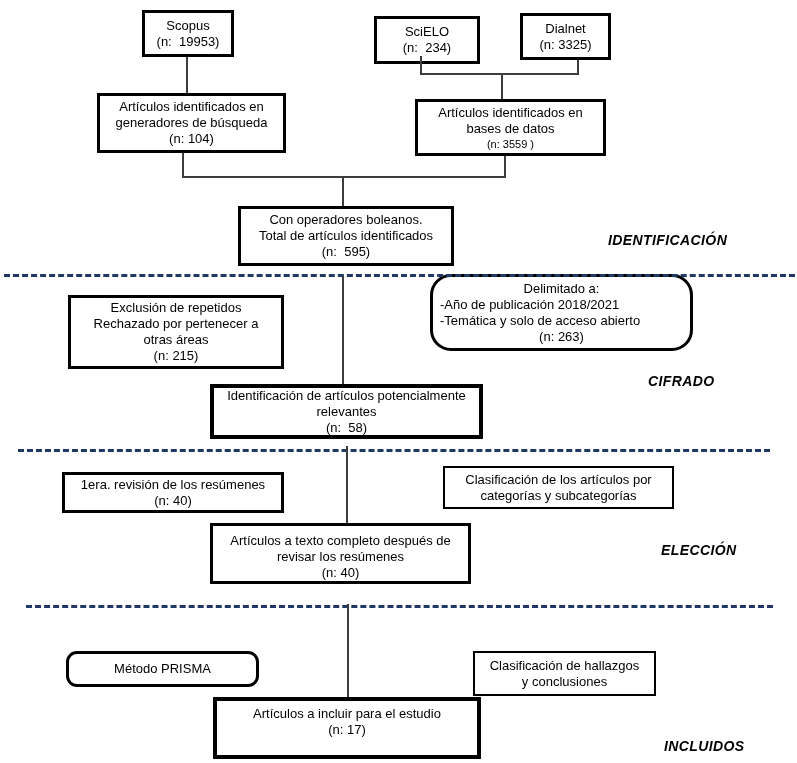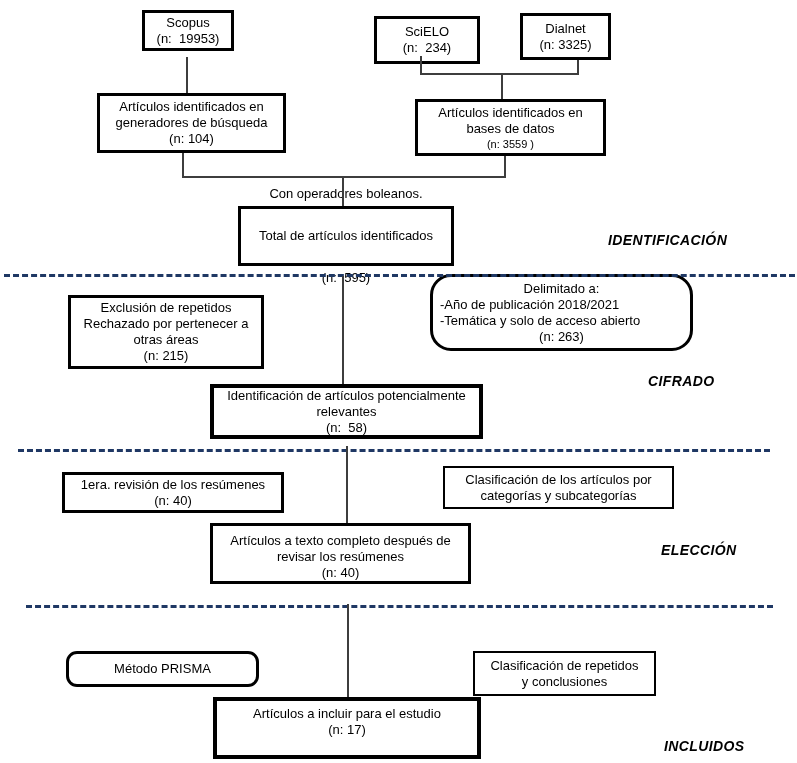--- a/index.html
+++ b/index.html
@@ -40,21 +40,21 @@
     font-style:italic;font-weight:bold;
     font-size:14px;letter-spacing:0.4px;
     white-space:pre;
   }
 </style>
 </head>
 <body>
 
 <div id="canvas">
 
-  <div class="box" style="left:142px;top:10px;width:92px;height:41px;">
+  <div class="box" style="left:142px;top:10px;width:92px;height:47px;">
     <div class="line">Scopus</div>
     <div class="line">(n:  19953)</div>
   </div>
 
   <div class="box" style="left:374px;top:8px;width:106px;height:48px;margin-top:8px;">
     <div class="line">SciELO</div>
     <div class="line">(n:  234)</div>
   </div>
 
   <div class="box" style="left:520px;top:13px;width:91px;height:47px;">
@@ -67,27 +67,27 @@
     <div class="line">generadores de búsqueda</div>
     <div class="line">(n: 104)</div>
   </div>
 
   <div class="box" style="left:415px;top:99px;width:191px;height:57px;">
     <div class="line">Artículos identificados en</div>
     <div class="line">bases de datos</div>
     <div class="line small">(n: 3559 )</div>
   </div>
 
-  <div class="box" style="left:238px;top:206px;width:216px;height:60px;gap:26px;">
+  <div class="box" style="left:238px;top:206px;width:216px;height:60px;">
     <div class="line">Con operadores boleanos.</div>
     <div class="line">Total de artículos identificados</div>
     <div class="line">(n:  595)</div>
   </div>
 
-  <div class="box" style="left:68px;top:295px;width:196px;height:74px;">
+  <div class="box" style="left:68px;top:295px;width:216px;height:74px;">
     <div class="line">Exclusión de repetidos</div>
     <div class="line">Rechazado por pertenecer a</div>
     <div class="line">otras áreas</div>
     <div class="line">(n: 215)</div>
   </div>
 
   <div class="box" style="left:430px;top:274px;width:263px;height:77px;border-radius:21px;">
     <div class="line">Delimitado a:</div>
     <div class="line left">-Año de publicación 2018/2021</div>
     <div class="line left">-Temática y solo de acceso abierto</div>
@@ -114,21 +114,21 @@
     <div class="line">Artículos a texto completo después de</div>
     <div class="line">revisar los resúmenes</div>
     <div class="line">(n: 40)</div>
   </div>
 
   <div class="box" style="left:66px;top:651px;width:193px;height:36px;border-radius:11px;">
     <div class="line">Método PRISMA</div>
   </div>
 
   <div class="box thin" style="left:473px;top:651px;width:183px;height:45px;">
-    <div class="line">Clasificación de repetidos</div>
+    <div class="line">Clasificación de hallazgos</div>
     <div class="line">y conclusiones</div>
   </div>
 
   <div class="box thick top-align" style="left:213px;top:697px;width:268px;height:62px;">
     <div class="line">Artículos a incluir para el estudio</div>
     <div class="line">(n: 17)</div>
   </div>
 
   <div class="phase-label" style="left:608px;top:232px;">IDENTIFICACIÓN</div>
   <div class="phase-label" style="left:648px;top:373px;">CIFRADO</div>

